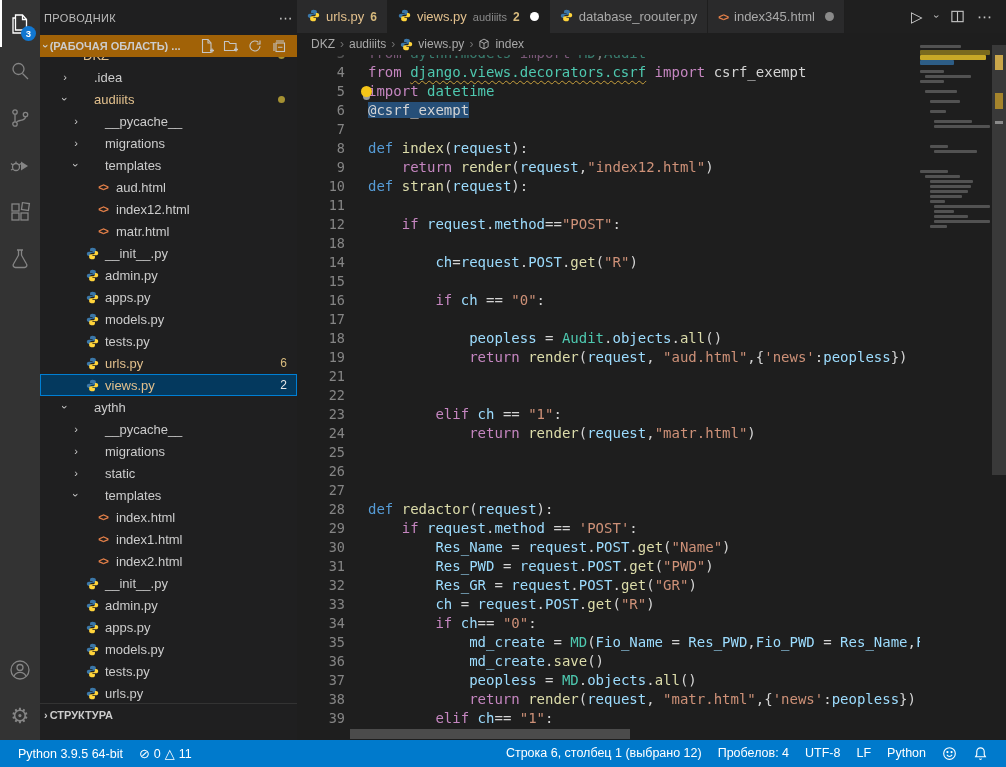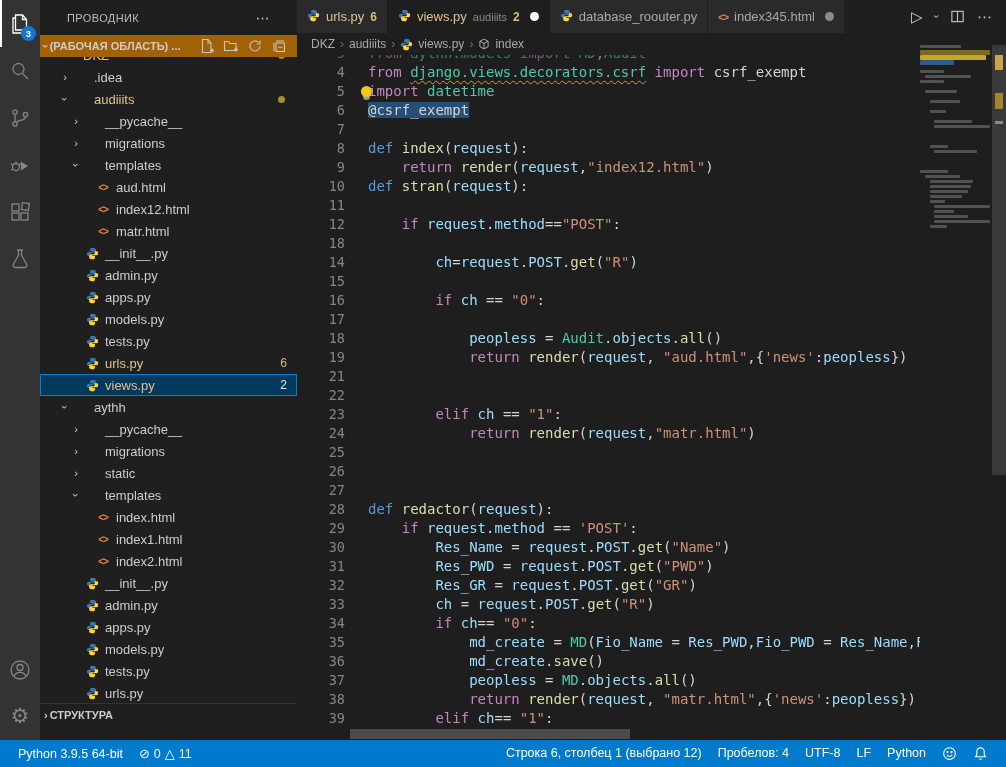--- a/index.html
+++ b/index.html
@@ -14,21 +14,21 @@
   .ab-item{position:relative;width:40px;height:47px;display:flex;align-items:center;justify-content:center;cursor:pointer}
   .ab-item svg{stroke:#858585;fill:none;stroke-width:1.3}
   .ab-item.active{border-left:2px solid #ffffff}
   .ab-item.active svg{stroke:#ffffff}
   .ab-badge{position:absolute;right:4px;bottom:6px;min-width:15px;height:15px;border-radius:50%;
     background:#1177d1;color:#fff;font-size:9.5px;display:flex;align-items:center;justify-content:center;font-weight:bold}
   .gear-glyph{font-family:"DejaVu Sans",sans-serif;color:#858585;font-size:21px;line-height:1}
 
   
   .sidebar{position:absolute;left:40px;top:0;width:257px;height:740px;background:#1f1f20;color:#cccccc;z-index:20;overflow:hidden}
-  .sb-title{height:35px;display:flex;align-items:center;padding:0 27px;font-size:11px;color:#bbbbbb;letter-spacing:.4px}
+  .sb-title{height:35px;display:flex;align-items:center;padding:0 4px;font-size:11px;color:#bbbbbb;letter-spacing:.4px}
   .sb-title .more{margin-left:auto;color:#c5c5c5;font-size:14px;cursor:pointer}
   .sb-section{height:22px;display:flex;align-items:center;padding:0 4px 0 2px;font-size:11px;font-weight:bold;color:#cccccc;background:#a16207}
   .sb-section .twisty{margin:0 2px 0 2px}
   .sb-section .label{white-space:nowrap;overflow:hidden;max-width:130px}
   .sb-actions{margin-left:auto;display:flex;gap:8px;padding-right:6px}
   .sb-actions svg{stroke:#c5c5c5;fill:none;stroke-width:1.1;cursor:pointer}
   .tree{position:absolute;top:57px;bottom:15px;left:0;right:0;overflow:hidden}
   .trow{position:relative;height:22px;display:flex;align-items:center;font-size:13px;color:#cccccc;cursor:pointer;white-space:nowrap}
   .trow.selected{background:#04395e;outline:1px solid #007fd4;outline-offset:-1px}
   .trow .twisty{width:16px;flex:none;text-align:center;color:#cccccc}

